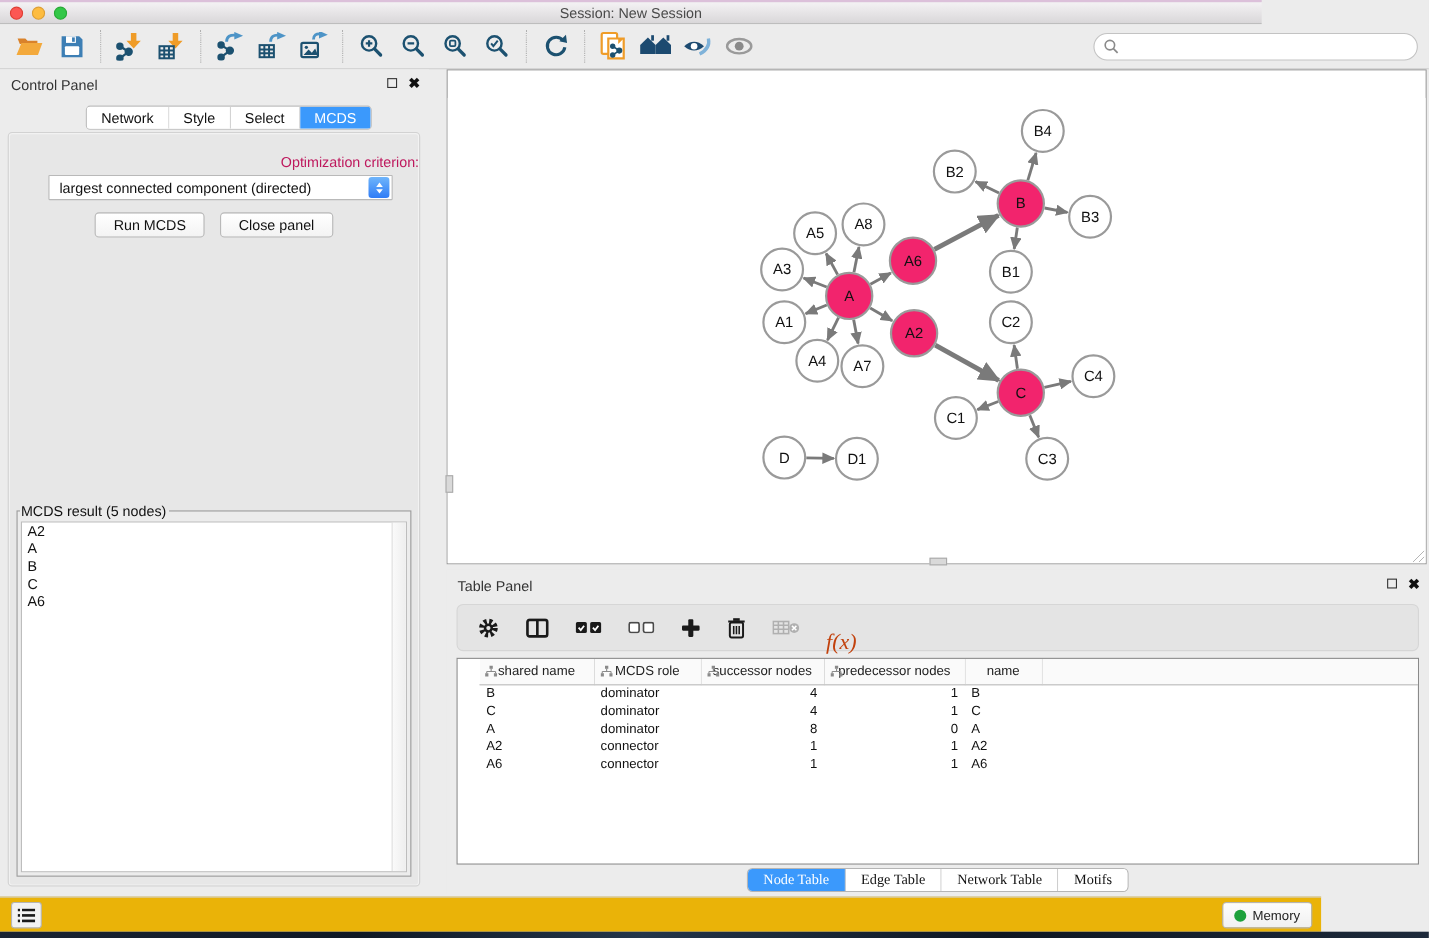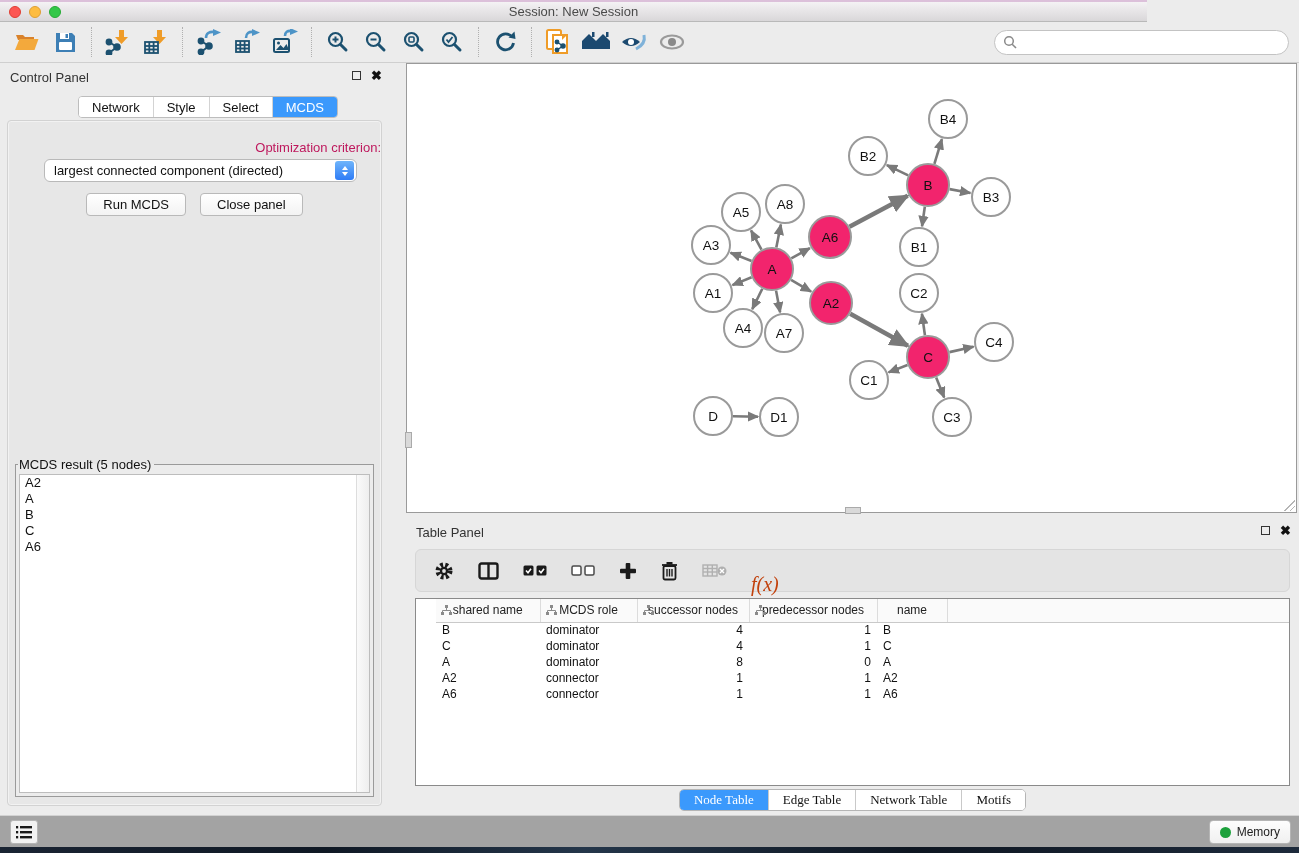--- a/index.html
+++ b/index.html
@@ -35,21 +35,21 @@
   .close-x { font-size:13px; font-weight:700; color:#111; cursor:pointer; line-height:11px; }
 
   .cp-tabs { position:absolute; left:78px; top:33px; display:flex; border:1px solid #bdbdbd; border-radius:4px; overflow:hidden; background:#fff; height:22px; }
   .cp-tab { padding:2px 13px; font-size:13px; background:#fff; border-right:1px solid #d3d3d3; display:flex; align-items:center; cursor:pointer; color:#111; }
   .cp-tab:last-child { border-right:none; }
   .cp-tab.selected { background:#3b99fc; color:#fff; }
 
   .cp-content { position:absolute; left:7px; right:8px; top:57px; bottom:7px;
     background:#e7e7e7; border:1px solid #d2d2d2; border-radius:4px; box-shadow:inset 0 0 0 1px #f2f2f2; }
   .crit-label { position:absolute; top:19px; left:0; right:0; text-align:right; font-size:13px; color:#be185d; }
-  .select { position:absolute; left:36px; top:38px; width:313px; height:23px; background:#fff; border:1px solid #b9b9b9; border-radius:6px; display:flex; align-items:center; cursor:pointer; }
+  .select { position:absolute; left:36px; top:38px; width:313px; height:23px; background:#fff; border:1px solid #b9b9b9; border-radius:1px; display:flex; align-items:center; cursor:pointer; }
   .select .sel-text { flex:1; padding-left:9px; font-size:13px; color:#111; white-space:nowrap; overflow:hidden; }
   .stepper { width:19px; height:19px; margin-right:2px; border-radius:3px; background:linear-gradient(#6fb5fb,#2f7cf6); display:flex; flex-direction:column; align-items:center; justify-content:center; gap:2px; }
   .tri-up { width:0; height:0; border-left:3.5px solid transparent; border-right:3.5px solid transparent; border-bottom:4px solid #fff; }
   .tri-down { width:0; height:0; border-left:3.5px solid transparent; border-right:3.5px solid transparent; border-top:4px solid #fff; }
   .btn-row { position:absolute; top:72px; left:0; right:0; display:flex; justify-content:center; gap:14px; }
   .mac-btn { height:23px; padding:0 16px; background:linear-gradient(#ffffff,#f3f3f3); border:1px solid #b9b9b9; border-radius:4px; font-size:13px; color:#111; display:flex; align-items:center; cursor:pointer; font-family:"Liberation Sans",sans-serif; }
 
   .mcds-fieldset { position:absolute; left:7px; right:7px; top:336px; bottom:8px; border:1px solid #9a9a9a; background:#ececec; padding:0; }
   .mcds-fieldset legend { font-size:13px; color:#111; margin-left:2px; padding:0 3px 0 1px; }
   .result-list { position:absolute; left:3px; right:3px; top:2px; bottom:3px; background:#fff; border:1px solid #bdbdbd; overflow:hidden; }
@@ -82,21 +82,21 @@
   table.grid td { height:16px; font-size:12px; color:#111; padding:0 6px; white-space:nowrap; overflow:hidden; }
   td.al { text-align:left; } td.ar { text-align:right; }
 
   .tp-tabs { position:absolute; left:0; right:0; top:271px; display:flex; justify-content:center; }
   .seg { display:flex; border:1px solid #b5b5b5; border-radius:5px; overflow:hidden; background:#fff; height:22px;font-family:Liberation Serif, serif; }
   .seg-tab { padding:2px 14px; font-size:13px; display:flex; align-items:center; border-right:1px solid #c9c9c9; cursor:pointer; color:#111; background:#fff; }
   .seg-tab:last-child { border-right:none; }
   .seg-tab.selected { background:#3b99fc; color:#fff; }
 
   
-  .statusbar { position:absolute; left:0; top:815px; width:1299px; height:32px; background:#a3a3a3; border-top:1px solid #d2d2d2; }
+  .statusbar { position:absolute; left:0; top:815px; width:1201px; height:32px; background:#eab308; border-top:1px solid #d2d2d2; }
   .list-btn { position:absolute; left:10px; top:4px; width:28px; height:24px; background:#f2f2f2; border:1px solid #b5b5b5; border-radius:3px; display:flex; align-items:center; justify-content:center; cursor:pointer; }
   .memory-btn { position:absolute; right:8px; top:4px; height:24px; padding:0 10px; background:linear-gradient(#fdfdfd,#f0f0f0); border:1px solid #b5b5b5; border-radius:4px; display:flex; align-items:center; gap:6px; font-size:12px; cursor:pointer; }
   .mem-dot { width:11px; height:11px; border-radius:50%; background:#1da13c; }
   .desktop-strip { position:absolute; left:0; top:847px; width:1299px; height:6px;
     background:linear-gradient(90deg,#1a2433,#0f1824 25%,#24364a 45%,#0e1621 70%,#1d2a3b); }
 </style>
 </head>
 <body>
 
 <div class="titlebar">

